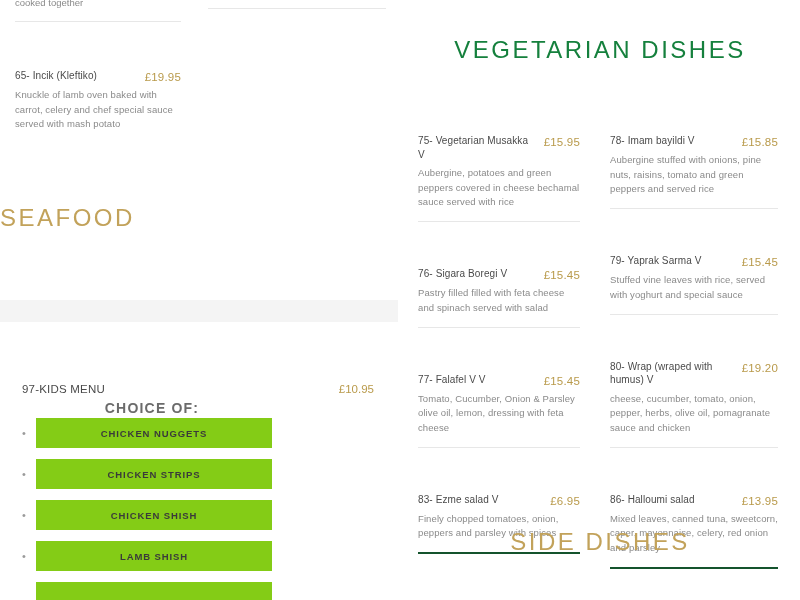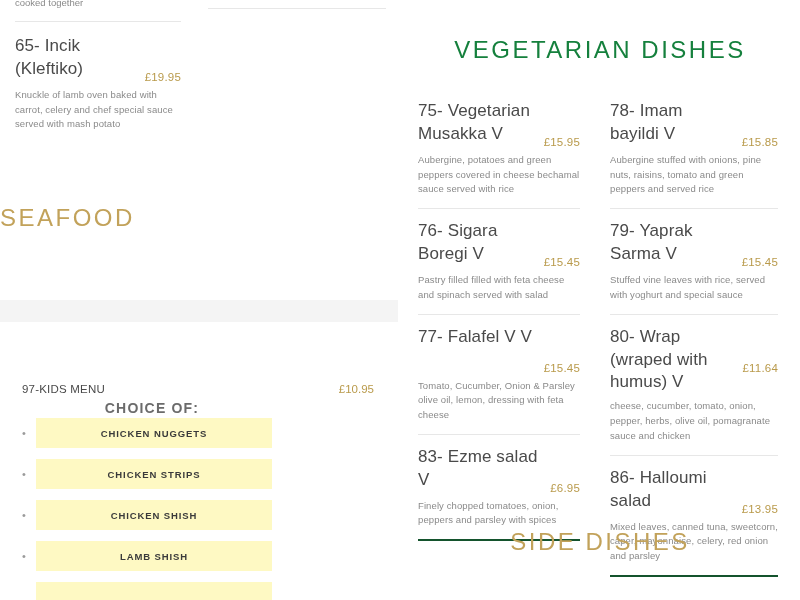--- a/index.html
+++ b/index.html
@@ -40,25 +40,26 @@
 
   .item {
     position: relative;
   }
   .item-head {
     display: flex;
     align-items: flex-start;
     justify-content: space-between;
   }
   .item-title {
-    font-size: 17px;
+    font-size: 10px;
     color: #4a4a4a;
     line-height: 1.35;
     letter-spacing: .1px;
     padding-right: 8px;
+    margin-top: 34px;
   }
   .item-price {
     font-size: 11.5px;
     color: #b99a4b;
     white-space: nowrap;
     letter-spacing: .2px;
     margin-top: 36px;
   }
   .item-desc {
     font-size: 9.5px;
@@ -174,21 +175,21 @@
   }
   .kids-bullet {
     width: 14px;
     font-size: 11px;
     color: #9a9a9a;
     line-height: 1;
     text-align: left;
   }
   .kids-box {
     flex: 1;
-    background: #fef9c3;
+    background: #84cc16;
     height: 30px;
     display: flex;
     align-items: center;
     justify-content: center;
     font-size: 9.5px;
     font-weight: bold;
     letter-spacing: .9px;
     color: #3a3a3a;
   }
 
@@ -346,21 +347,21 @@
         <div class="item-head">
           <div class="item-title">79- Yaprak Sarma V</div>
           <div class="item-price">£15.45</div>
         </div>
         <div class="item-desc">Stuffed vine leaves with rice, served with yoghurt and special sauce</div>
       </div>
 
       <div class="item">
         <div class="item-head">
           <div class="item-title">80- Wrap (wraped with humus) V</div>
-          <div class="item-price">£11.64</div>
+          <div class="item-price">£19.20</div>
         </div>
         <div class="item-desc">cheese, cucumber, tomato, onion, pepper, herbs, olive oil, pomagranate sauce and chicken</div>
       </div>
 
       <div class="item last">
         <div class="item-head">
           <div class="item-title">86- Halloumi salad</div>
           <div class="item-price">£13.95</div>
         </div>
         <div class="item-desc">Mixed leaves, canned tuna, sweetcorn, caper, mayonnaise, celery, red onion and parsley</div>

